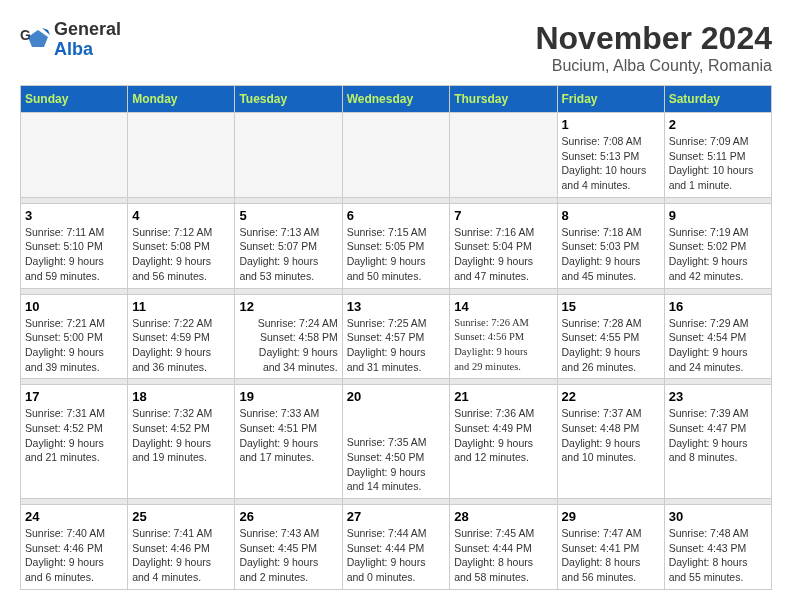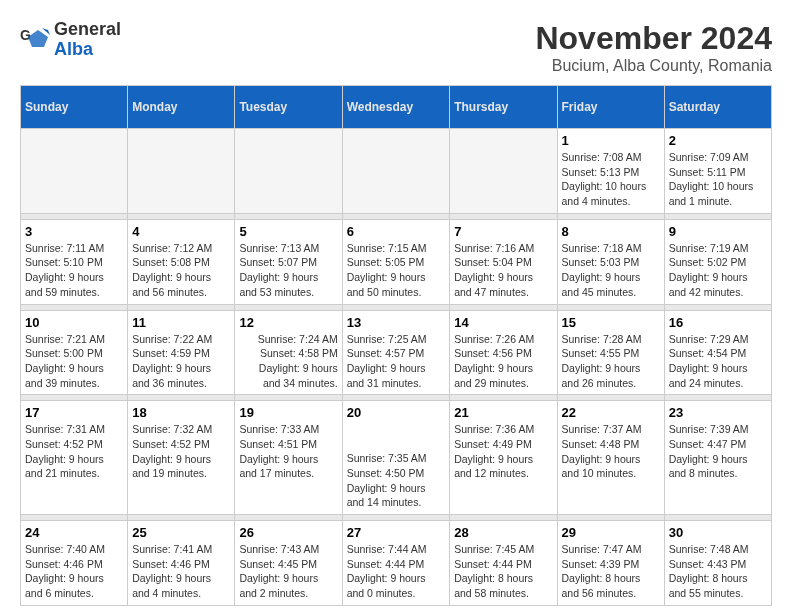--- a/index.html
+++ b/index.html
@@ -47,22 +47,22 @@
       font-size: 16px;
       color: #555;
     }
     .calendar {
       width: 100%;
       border-collapse: collapse;
       font-size: 11px;
     }
     .calendar th {
       background: #1565c0;
-      color: #e5e5e5;
-      padding: 14px 4px;
+      color: #bef264;
+      padding: 6px 4px;
       text-align: left;
       font-weight: bold;
       font-size: 12px;
       border: 1px solid #ccc;
     }
     .calendar td {
       border: 1px solid #ccc;
       vertical-align: top;
       padding: 4px;
       width: 108px;
@@ -238,21 +238,21 @@
         </td>
         <td>
           <span class="day-number">13</span>
           <div class="day-info" style="white-space: pre-line;">Sunrise: 7:25 AM
 Sunset: 4:57 PM
 Daylight: 9 hours
 and 31 minutes.</div>
         </td>
         <td>
           <span class="day-number">14</span>
-          <div class="day-info" style="white-space: pre-line;">Sunrise: 7:26 AM
+          <div class="day-info" style="white-space: pre-line; font-family: Liberation Serif, serif;">Sunrise: 7:26 AM
 Sunset: 4:56 PM
 Daylight: 9 hours
 and 29 minutes.</div>
         </td>
         <td>
           <span class="day-number">15</span>
           <div class="day-info" style="white-space: pre-line;">Sunrise: 7:28 AM
 Sunset: 4:55 PM
 Daylight: 9 hours
 and 26 minutes.</div>
@@ -366,21 +366,21 @@
         <td>
           <span class="day-number">28</span>
           <div class="day-info" style="white-space: pre-line;">Sunrise: 7:45 AM
 Sunset: 4:44 PM
 Daylight: 8 hours
 and 58 minutes.</div>
         </td>
         <td>
           <span class="day-number">29</span>
           <div class="day-info" style="white-space: pre-line;">Sunrise: 7:47 AM
-Sunset: 4:39 PM
+Sunset: 4:41 PM
 Daylight: 8 hours
 and 56 minutes.</div>
         </td>
         <td>
           <span class="day-number">30</span>
           <div class="day-info" style="white-space: pre-line;">Sunrise: 7:48 AM
 Sunset: 4:43 PM
 Daylight: 8 hours
 and 55 minutes.</div>
         </td>

